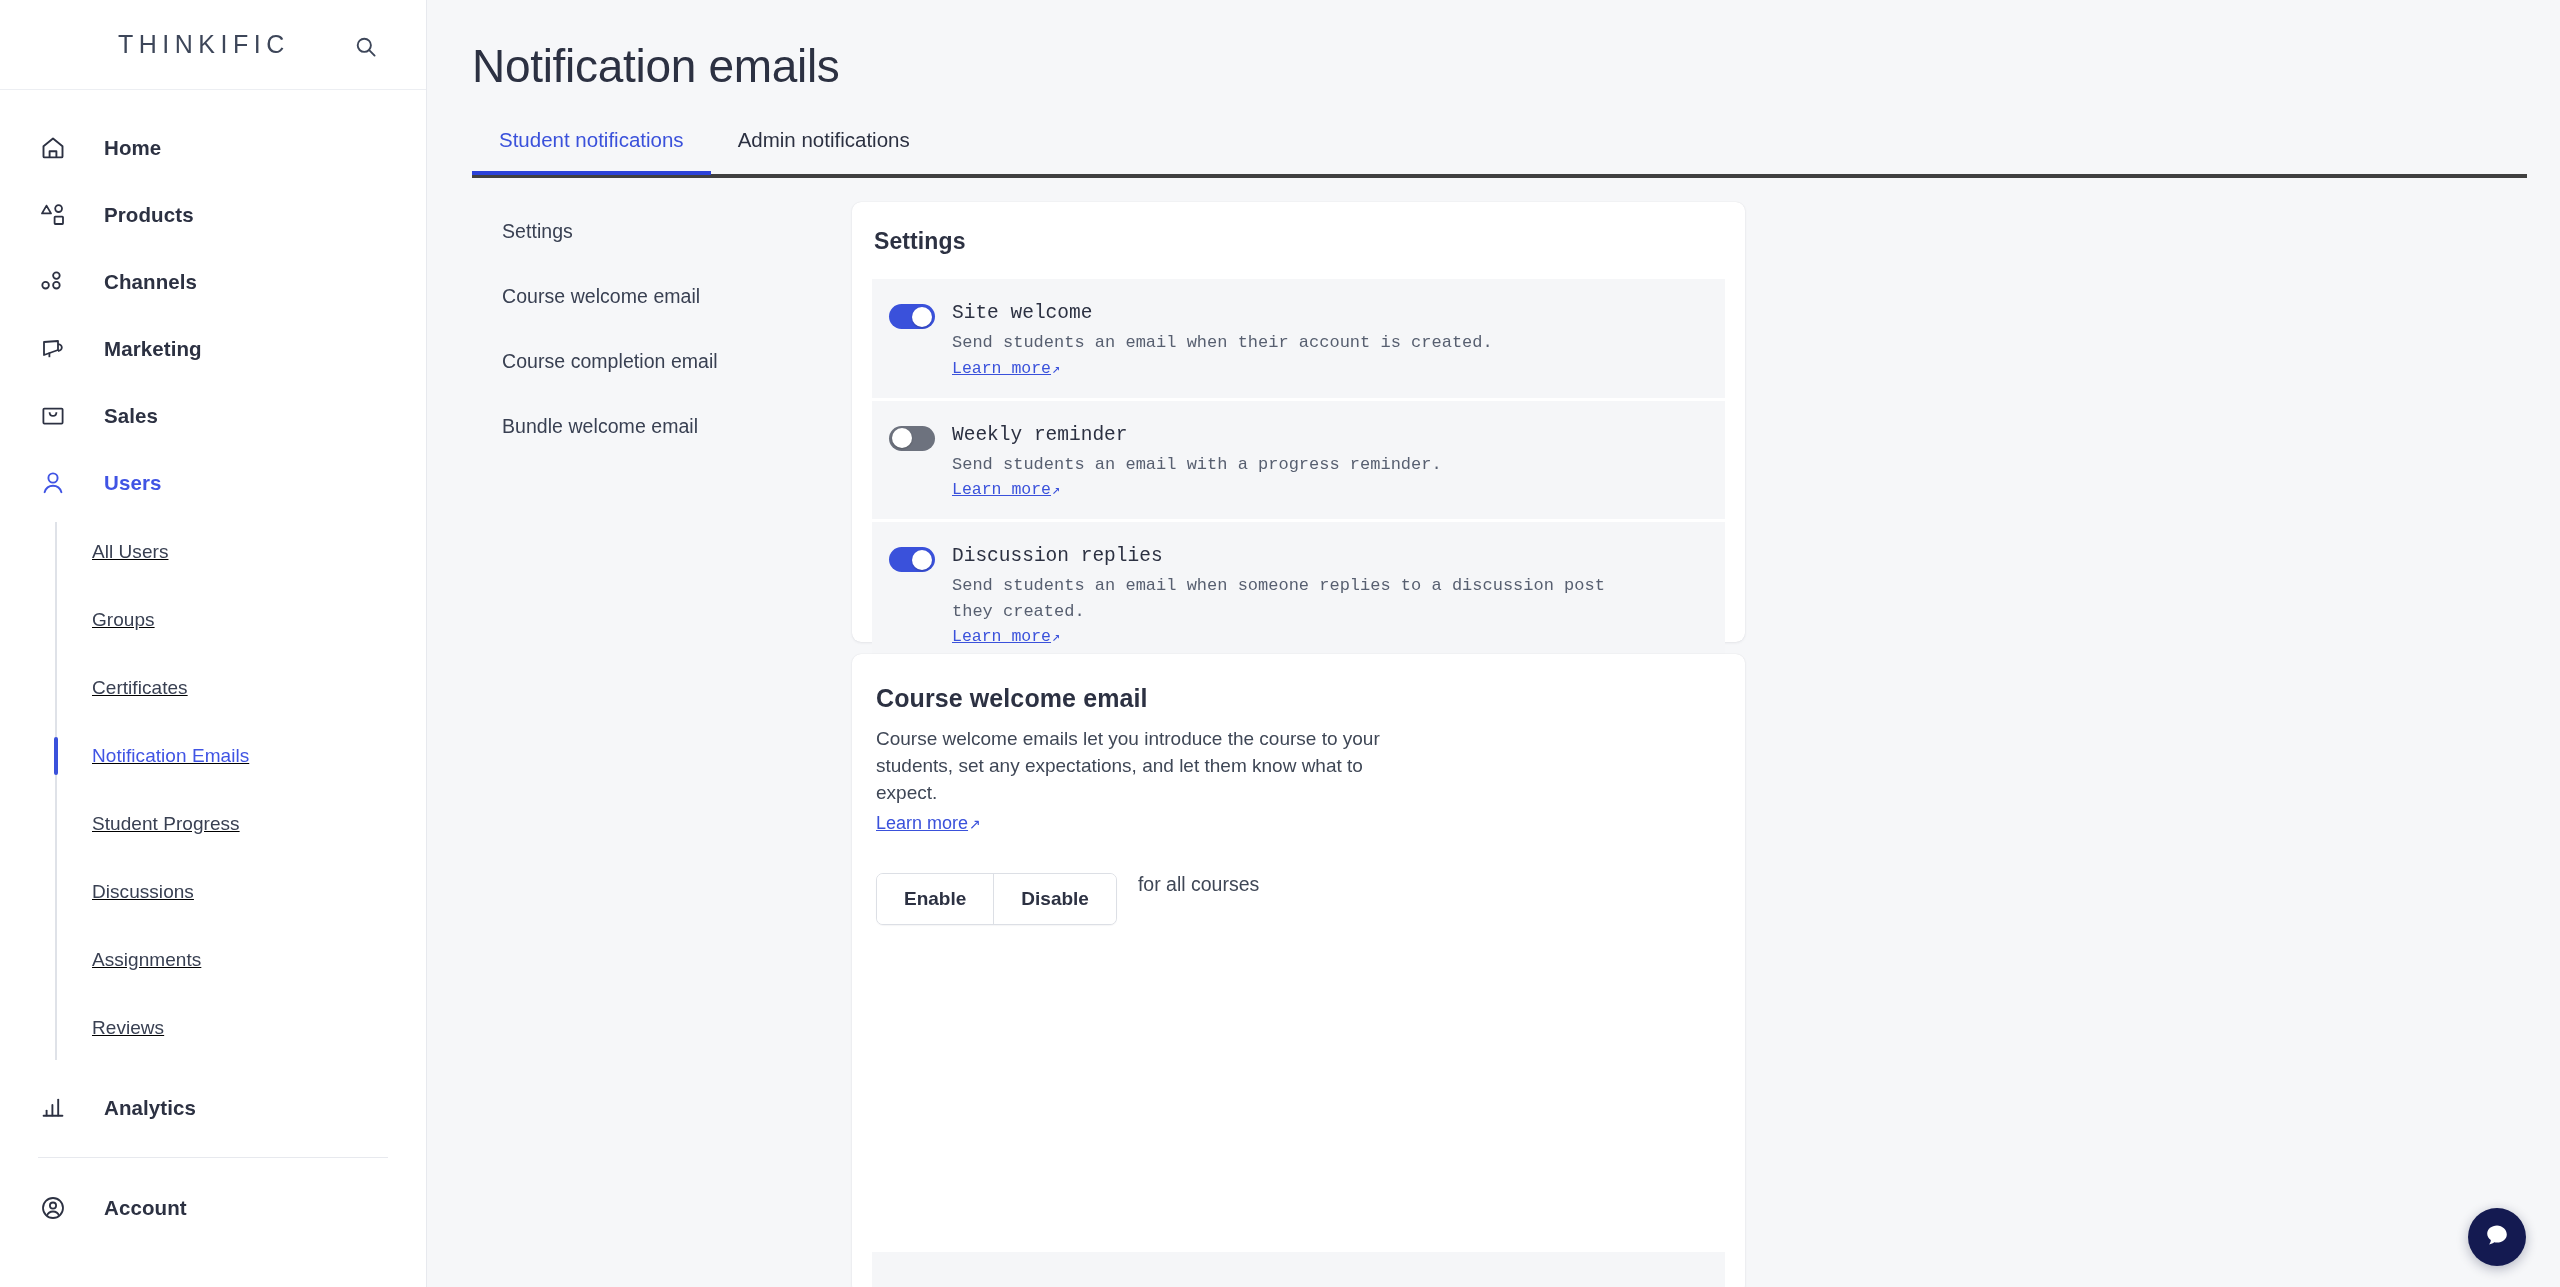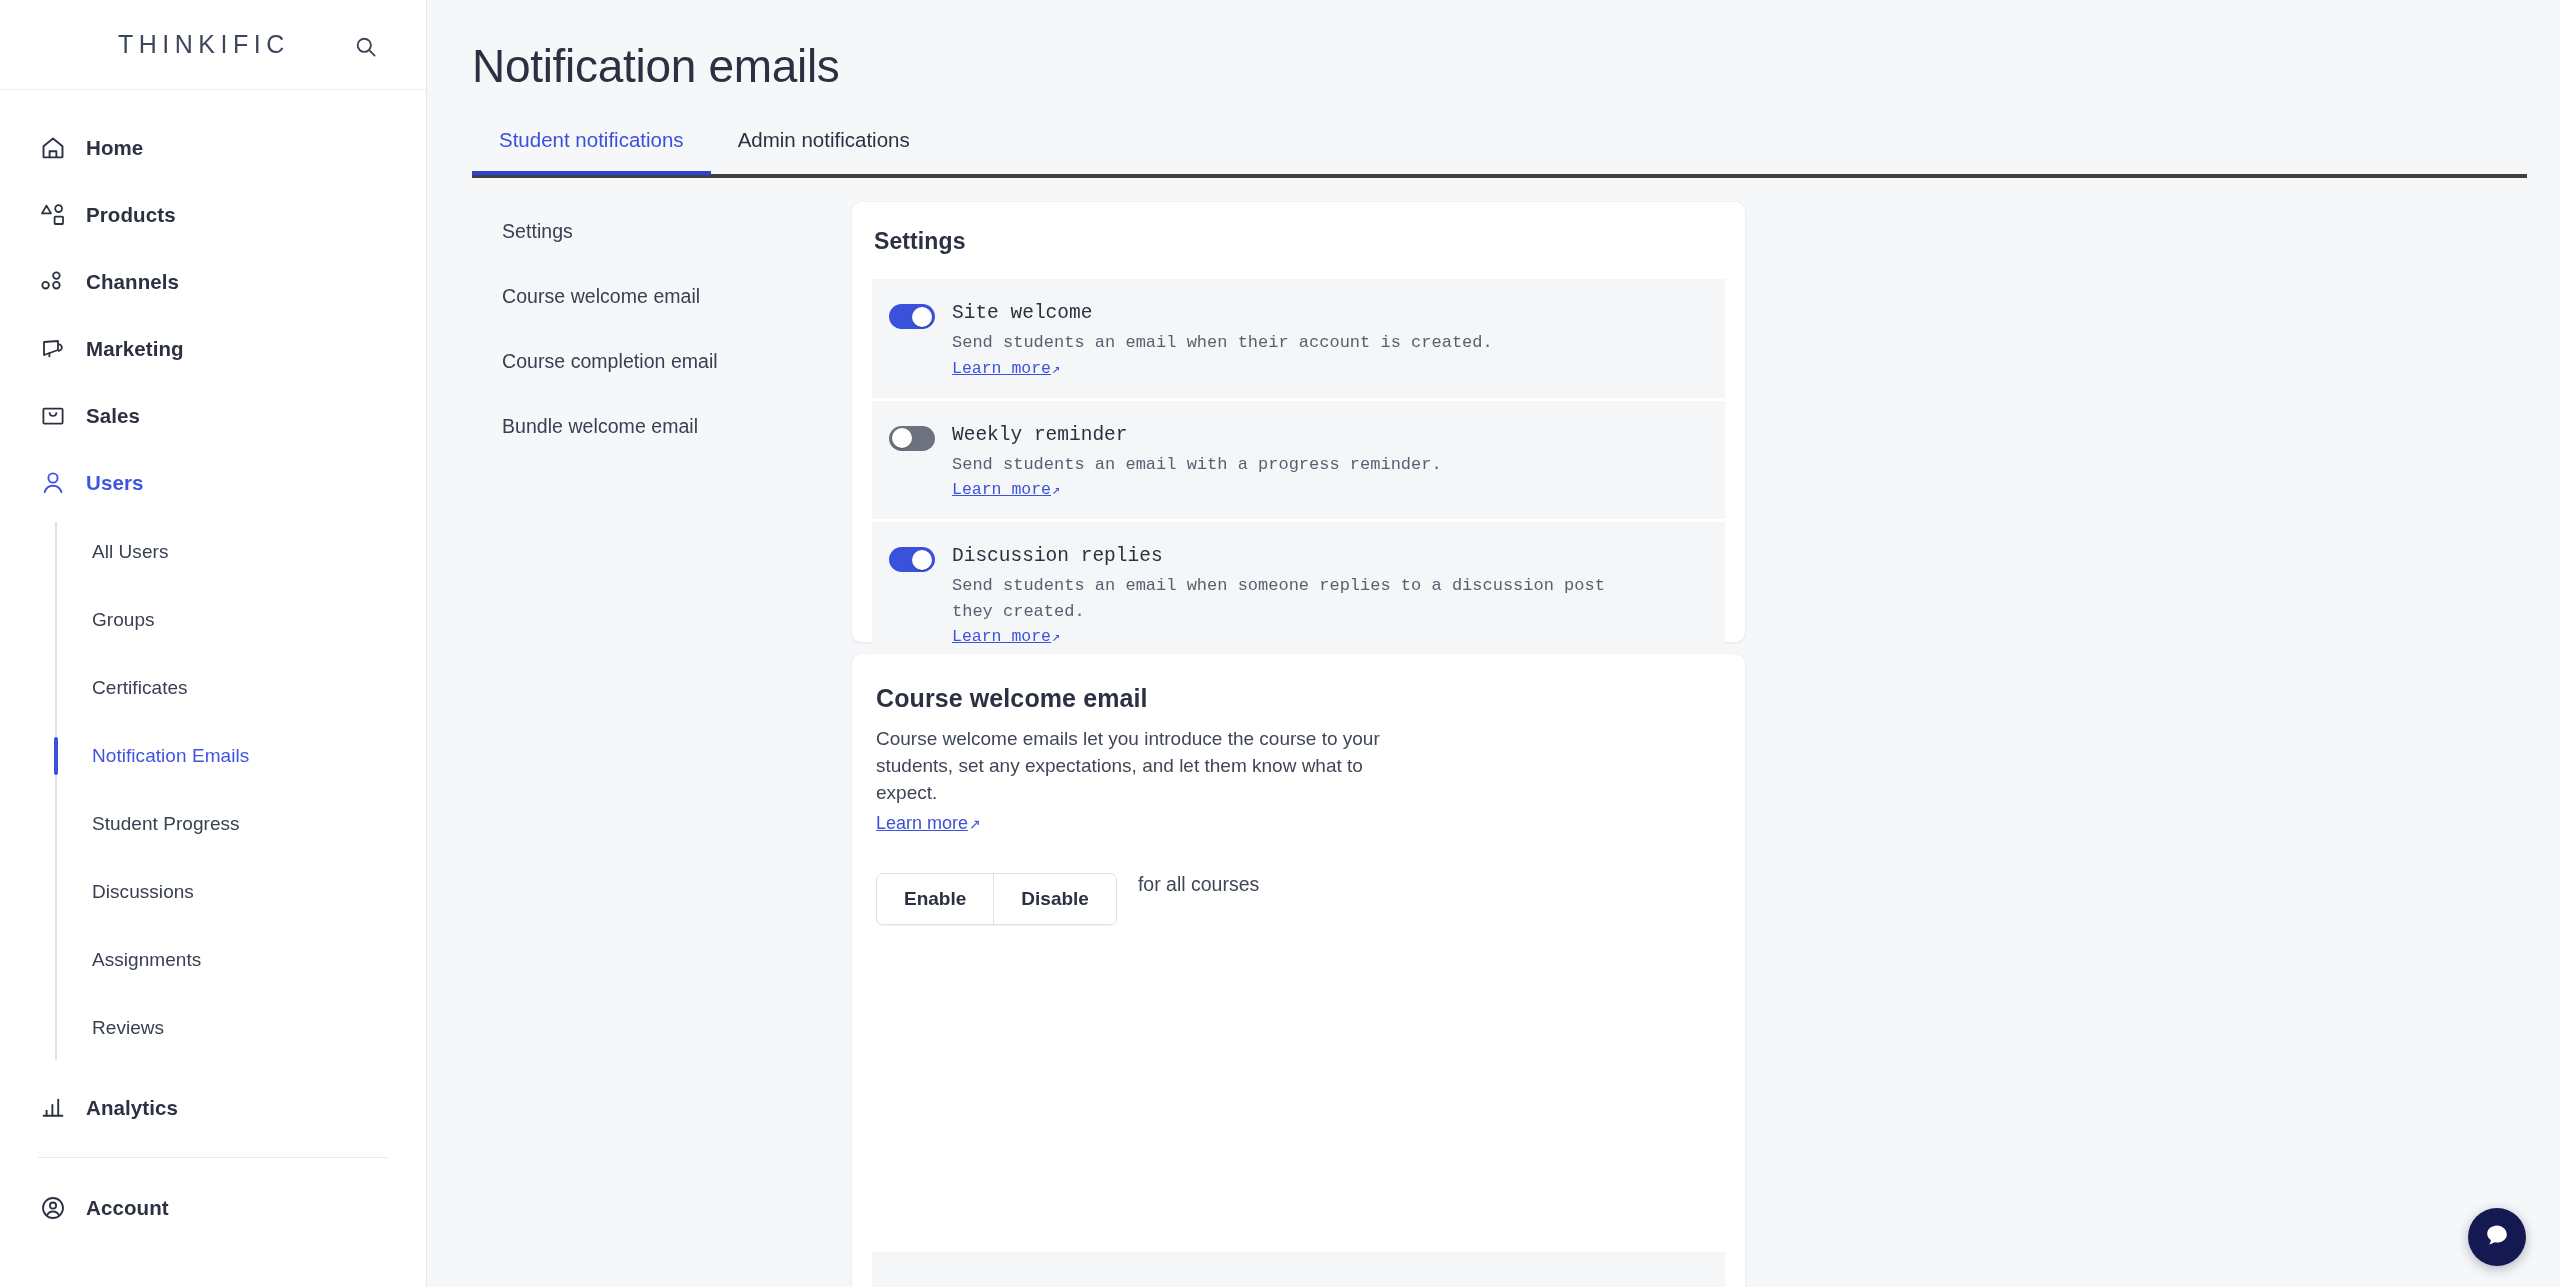--- a/index.html
+++ b/index.html
@@ -36,20 +36,21 @@
     width: 22px; height: 22px;
     cursor: pointer;
   }
   .navlist { padding-top: 24px; }
   .navitem {
     display: flex; align-items: center;
     height: 67px;
     padding-left: 38px;
     cursor: pointer;
     position: relative;
+    gap: 18px;
   }
   .navitem .nav-ico {
     width: 30px; height: 30px;
     display: flex; align-items: center; justify-content: center;
     margin-right: 18px;
     flex: 0 0 30px;
   }
   .navitem .nav-lbl {
     font-size: 20.5px;
     font-weight: bold;
@@ -57,20 +58,21 @@
     letter-spacing: 0.1px;
   }
   .navitem.active .nav-lbl { color: #4054e4; }
   .navitem.active .nav-ico svg { stroke: #4054e4; }
 
   
   #subnav {
     position: relative;
     margin-top: 2px;
     padding-bottom: 12px;
+    text-decoration: underline;
   }
   #subnav-rail {
     position: absolute;
     left: 55px; top: 4px; bottom: 14px;
     width: 2px; background: #dfe2e8;
   }
   .subitem {
     height: 68px;
     display: flex; align-items: center;
     padding-left: 92px;

